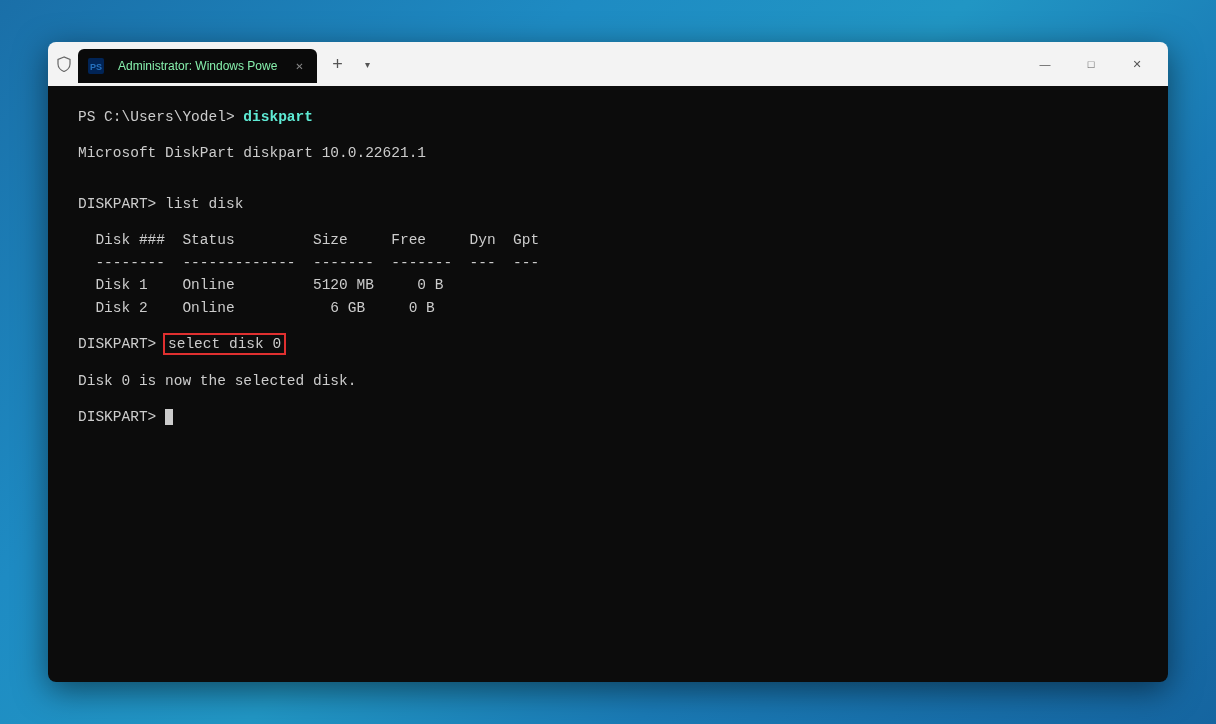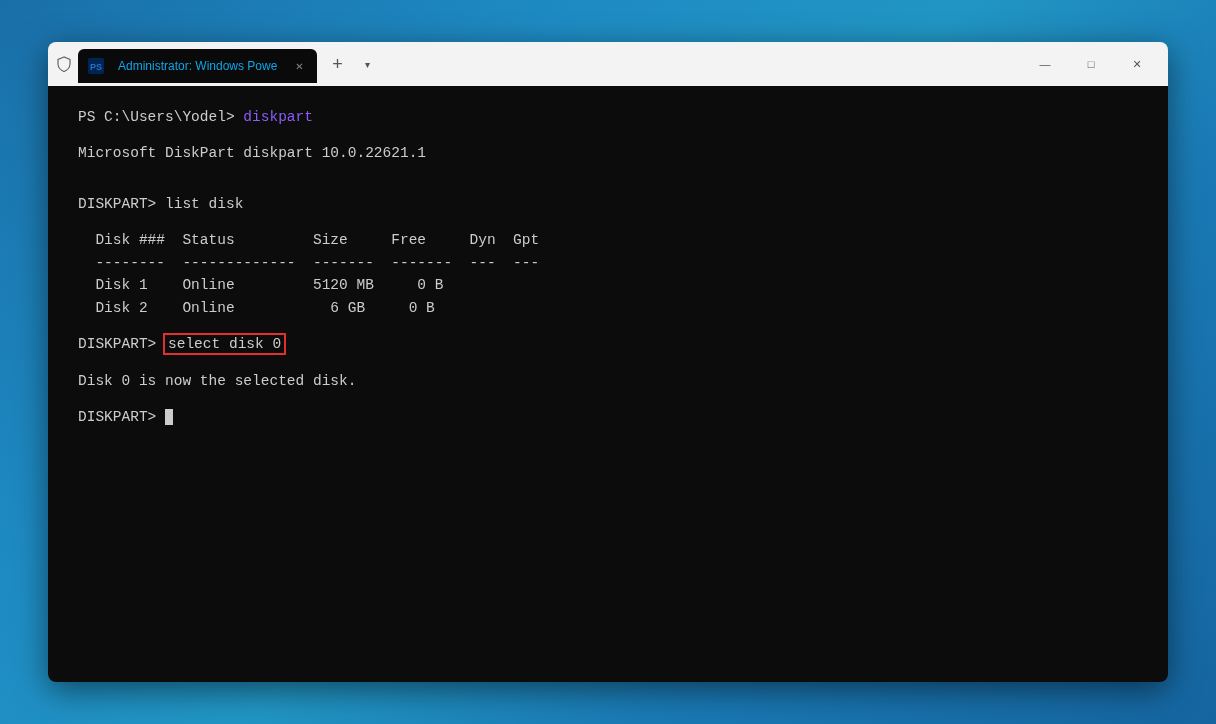--- a/index.html
+++ b/index.html
@@ -53,21 +53,21 @@
       margin-top: 4px;
     }
 
     .tab-icon {
       width: 16px;
       height: 16px;
     }
 
     .tab-title {
       font-size: 12px;
-      color: #0ea5e9;
+      color: #86efac;
       white-space: nowrap;
     }
 
     .tab-close {
       width: 16px;
       height: 16px;
       border-radius: 50%;
       display: flex;
       align-items: center;
       justify-content: center;
@@ -128,22 +128,22 @@
       font-size: 14.5px;
       line-height: 1.55;
       color: #cccccc;
     }
 
     .line {
       white-space: pre;
     }
 
     .cmd-yellow {
-      color: #8b5cf6;
-      font-weight: normal;
+      color: #5eead4;
+      font-weight: bold;
     }
 
     .cmd-box {
       display: inline;
       outline: 2px solid #e03030;
       padding: 1px 3px;
     }
 
     .cursor {
       display: inline-block;

